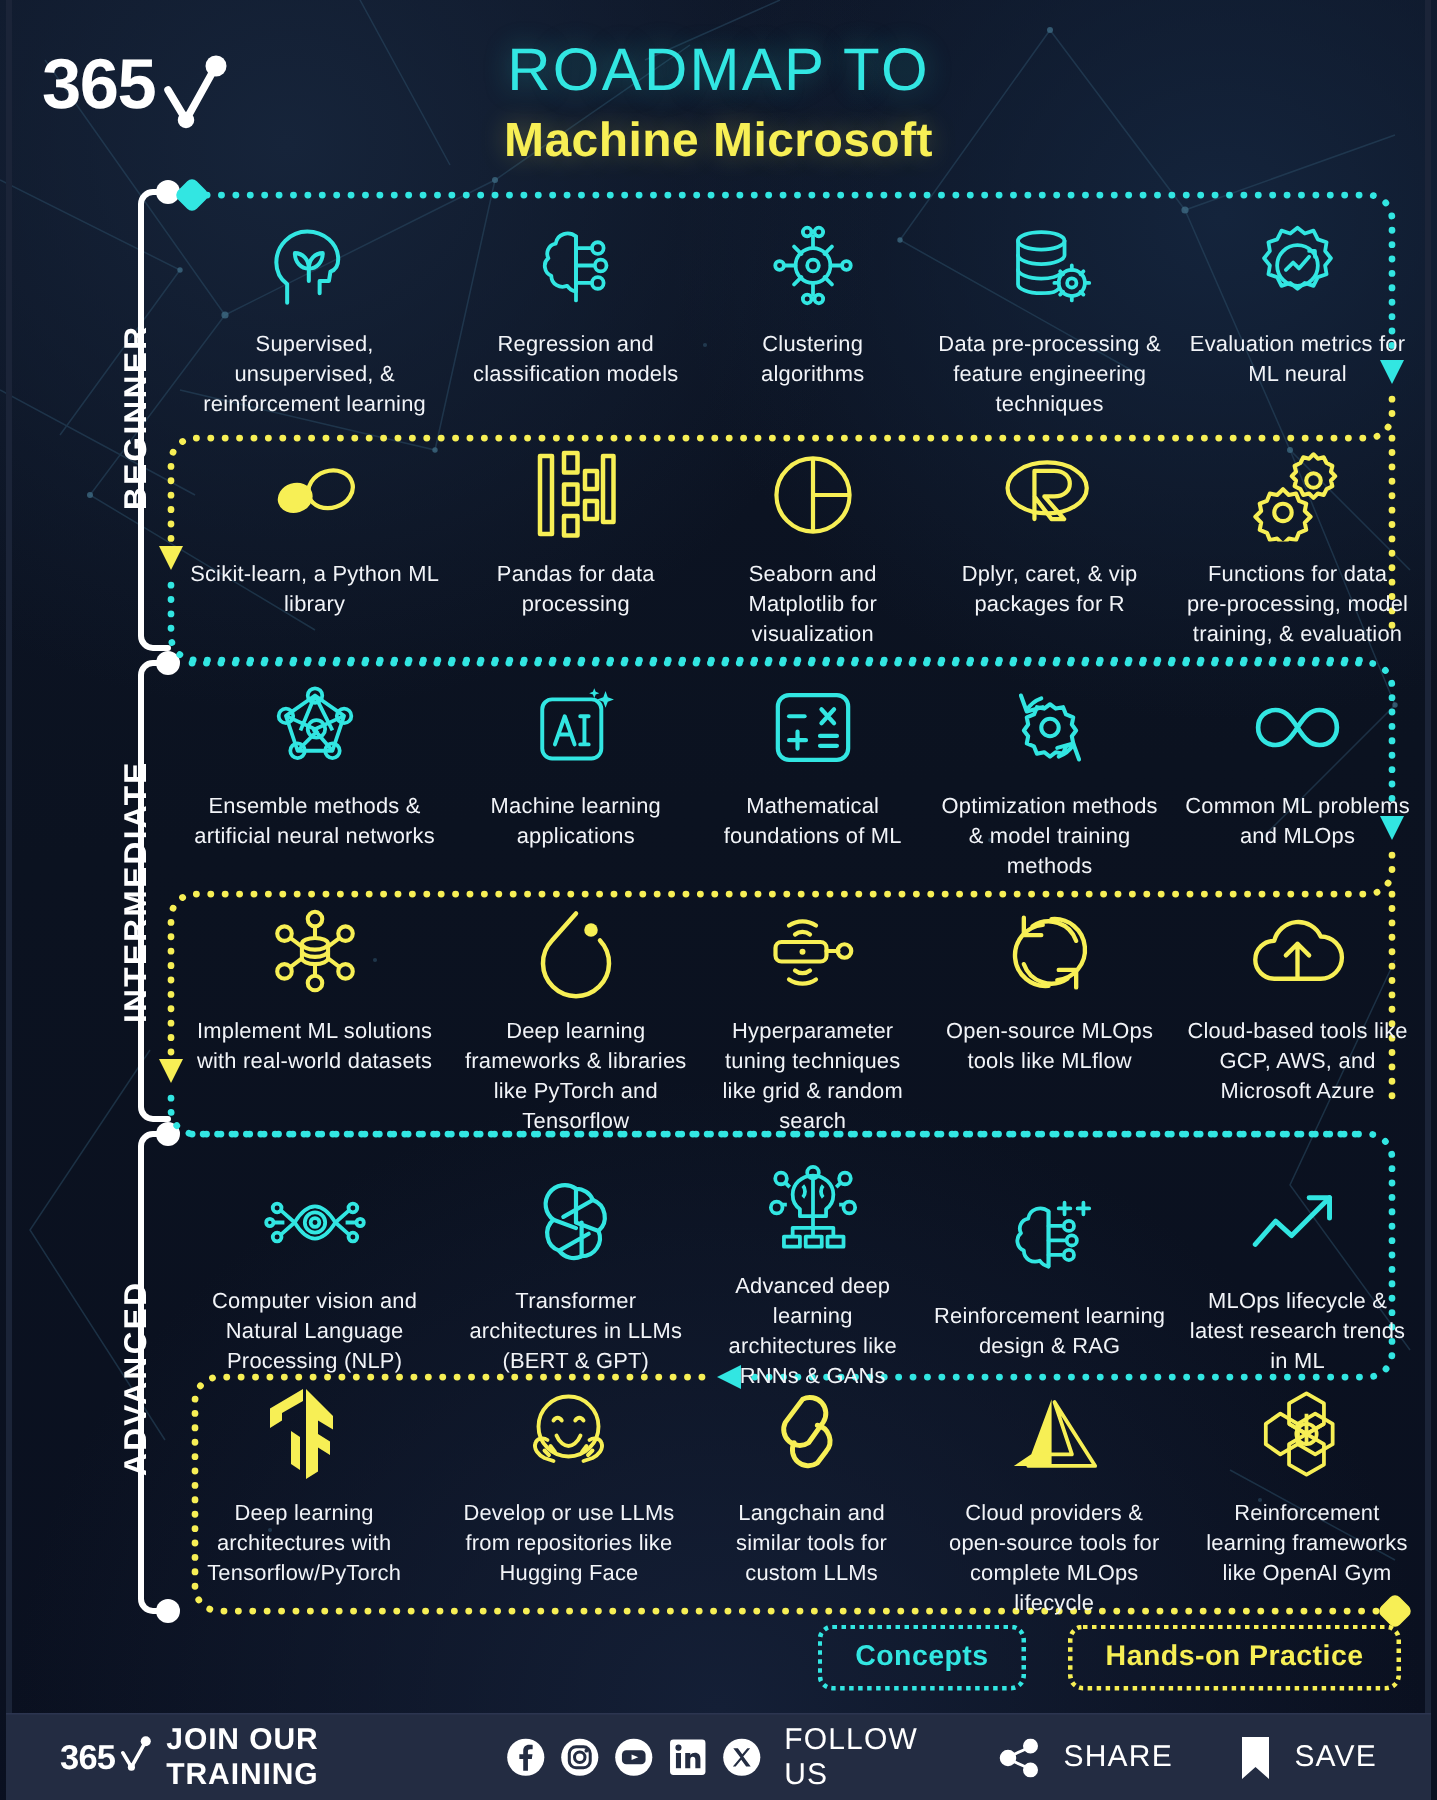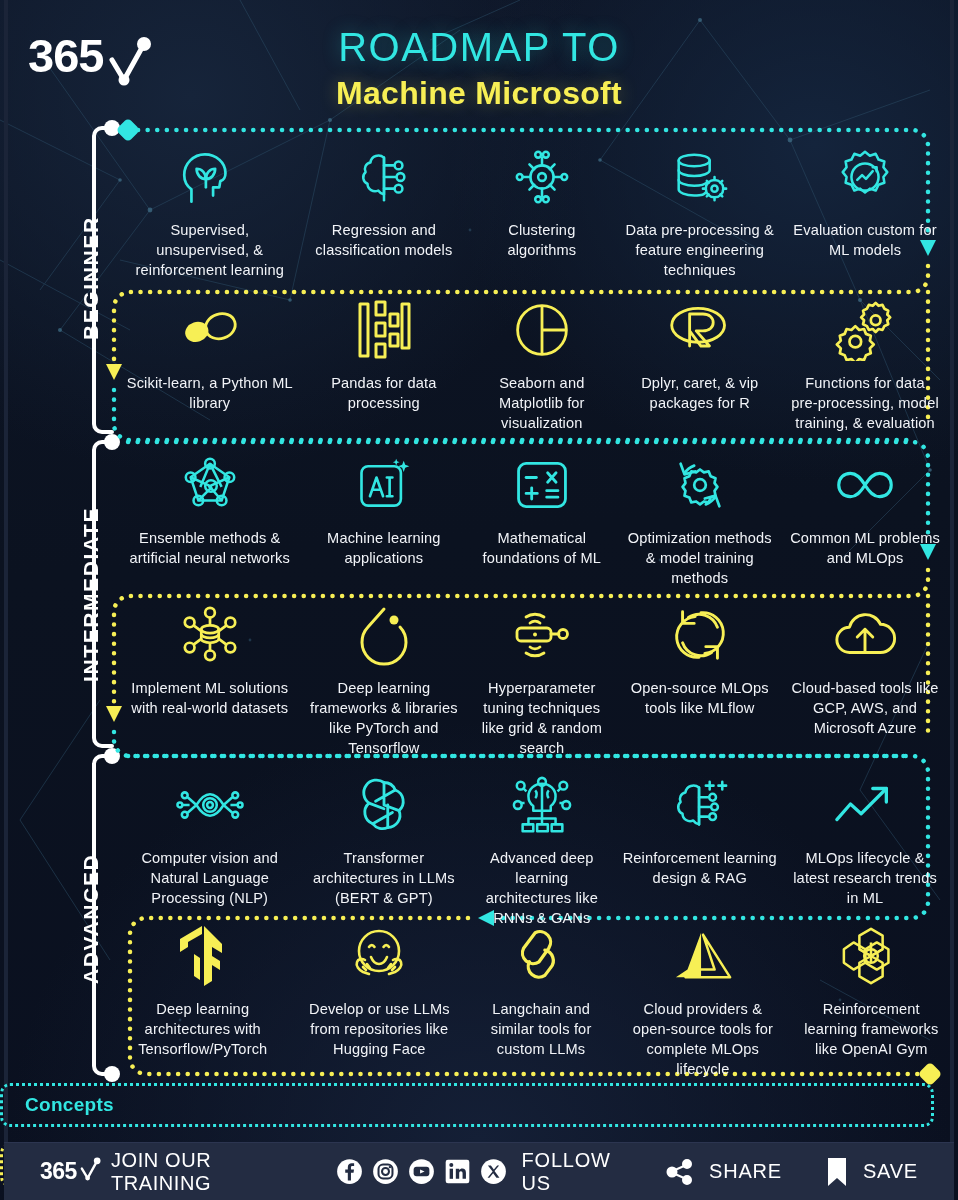--- a/index.html
+++ b/index.html
@@ -66,45 +66,45 @@
   .cell .lbl {
     font-size:14.6px; line-height:1.38; color:#f2f4f8;
     letter-spacing:.15px; margin-top:6px; max-width:100%;
   }
 
   
   #row1 { left:120px; top:140px; width:826px; }
   #row2 { left:120px; top:293px; width:826px; }
   #row3 { left:120px; top:448px; width:826px; }
   #row4 { left:120px; top:598px; width:826px; }
-  #row5 { left:120px; top:768px; width:826px; }
+  #row5 { left:120px; top:768px; width:826px;align-items:center; }
   #row6 { left:120px; top:919px; width:826px;gap:16px; }
   .row .cell { width:172px; }
   .row .cell:nth-child(1){ width:183px; }
   .row .cell:nth-child(3){ width:150px; }
   .row .cell:nth-child(5){ width:165px; }
 
   
-  .legend { position:absolute; left:0; right:24px; top:1083px; display:flex; justify-content:flex-end; gap:16px;flex-direction:column; }
+  .legend { position:absolute; left:0; right:24px; top:1083px; display:flex; justify-content:flex-end; gap:28px; }
   .chip {
     padding:8px 22px; border-radius:10px;
     font-size:19px; font-weight:700; letter-spacing:.3px;
   }
   .chip-concepts { border:3px dotted #32E6E2; color:#32E6E2; }
   .chip-hands    { border:3px dotted #F7EF55; color:#F7EF55; }
 
   
   .footer {
     position:absolute; left:4px; right:4px; bottom:0; height:58px;
     background:#232c42; display:flex; align-items:center;
     border-top:1px solid #2c3550;
   }
   .footer-inner { display:flex; align-items:center; width:100%; padding:0 36px; }
   .f-logo { display:flex; align-items:center; font-size:23px; font-weight:700; letter-spacing:-.5px; }
-  .f-join { font-size:20px; letter-spacing:.6px; margin-left:10px; font-weight:400; }
+  .f-join { font-size:20px; letter-spacing:.6px; margin-left:10px; font-weight:700; }
   .f-group { display:flex; align-items:center; gap:9px; margin-left:auto; }
   .f-group + .f-group { margin-left:44px;text-align:center; }
   .f-group.social { margin-left:40px; }
   .f-text { font-size:20px; letter-spacing:.8px; margin-left:6px; }
   .f-icon { display:flex; align-items:center; }
 
   
   #paths { position:absolute; inset:0; pointer-events:none; }
 </style>
 </head>
@@ -278,21 +278,21 @@
     </div>
     <div class="cell">
       <div class="ico">
         <svg width="62" height="62" viewBox="0 0 64 64" fill="none" stroke="#32E6E2" stroke-width="2.6" stroke-linecap="round" stroke-linejoin="round">
           <path d="M32 6l5 4 6-2 3 6 6 2-1 6 4 5-4 5 1 6-6 2-3 6-6-2-5 4-5-4-6 2-3-6-6-2 1-6-4-5 4-5-1-6 6-2 3-6 6 2z"></path>
           <circle cx="32" cy="32" r="14"></circle>
           <path d="M24 35l5-5 4 4 7-8"></path>
           <path d="M40 22h4v4"></path>
         </svg>
       </div>
-      <div class="lbl">Evaluation custom for ML models</div>
+      <div class="lbl">Evaluation metrics for ML neural</div>
     </div>
   </div>
 
   <div class="row" id="row2">
     <div class="cell">
       <div class="ico">
         <svg width="66" height="52" viewBox="0 0 70 52" fill="none" stroke="#F7EF55" stroke-width="3" stroke-linecap="round">
           <ellipse cx="21" cy="28" rx="11" ry="9" fill="#F7EF55" transform="rotate(-18 21 28)"></ellipse>
           <ellipse cx="46" cy="22" rx="16" ry="13" transform="rotate(-18 46 22)"></ellipse>
         </svg>

